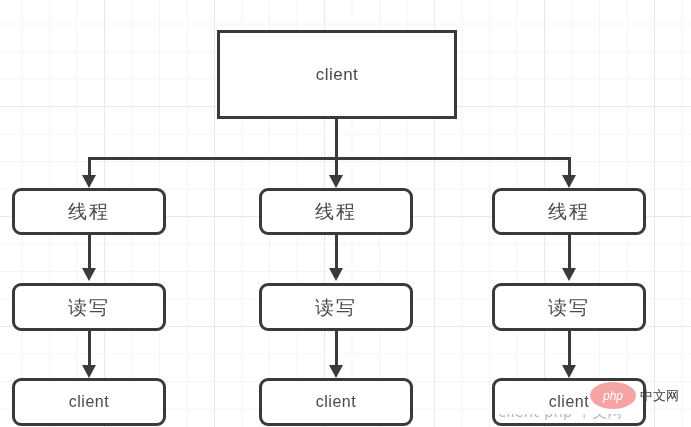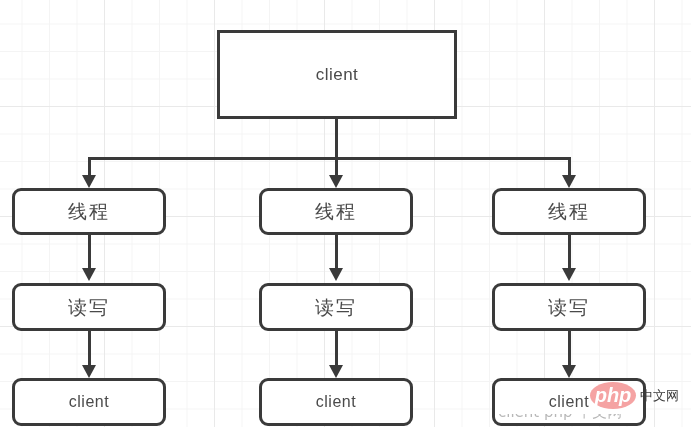--- a/index.html
+++ b/index.html
@@ -83,23 +83,23 @@
   }
   .wm-badge {
     width: 46px;
     height: 27px;
     border-radius: 50%;
     background: #f5a3a3;
     display: flex;
     align-items: center;
     justify-content: center;
     color: #ffffff;
-    font-size: 20px;
+    font-size: 12px;
     font-style: italic;
-    font-weight: bold;
+    font-weight: normal;
     font-family: "Liberation Sans", sans-serif;
   }
   .wm-text {
     color: #3d3d3d;
     font-size: 13px;
     font-family: "DejaVu Sans", sans-serif;
     letter-spacing: 0px;
   }
   #watermark-ghost {
     position: absolute;

